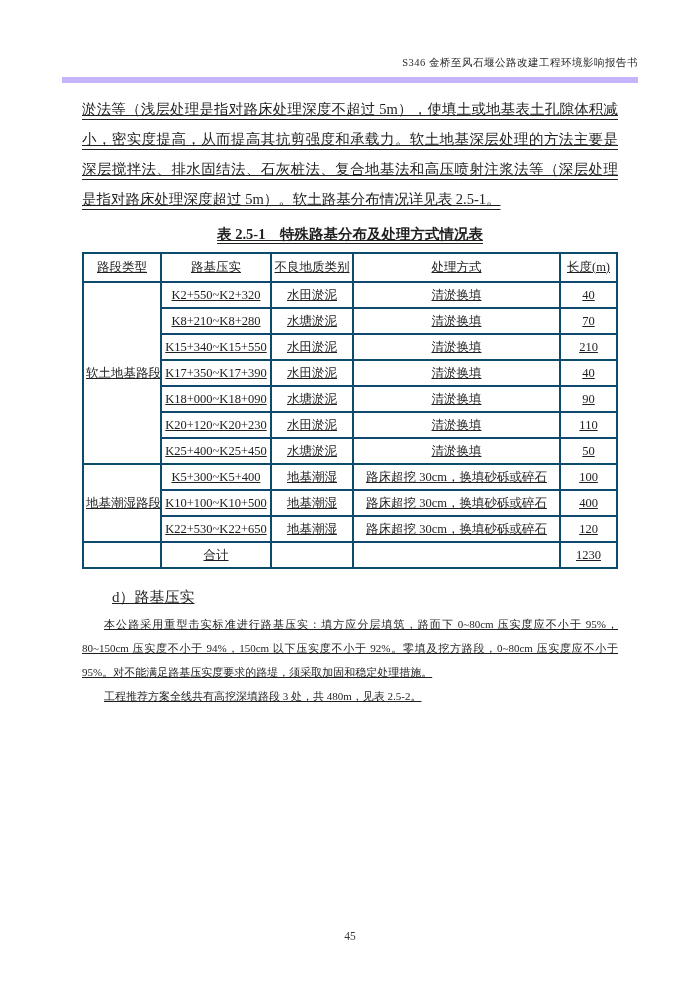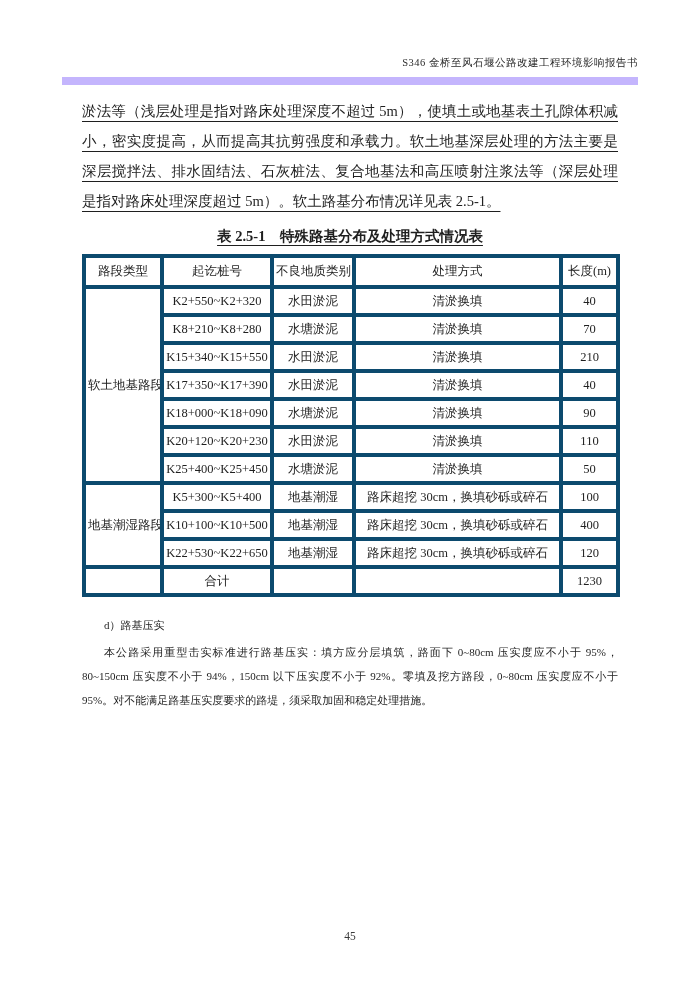--- a/index.html
+++ b/index.html
@@ -12,23 +12,23 @@
     font-family:"Liberation Serif","DejaVu Serif",serif;
     color:#1f1f1f;
     overflow:hidden;
   }
   .header{
     text-align:right;
     font-size:10.5px;
     letter-spacing:0.5px;
     color:#2a2a2a;
     padding-bottom:7px;
-    border-bottom:8px solid #c4b5fd;
-  }
-  .content{margin:8px 20px;}
+    border-bottom:6px solid #c4b5fd;
+  }
+  .content{margin:8px 20px;text-decoration:underline;}
   .intro{
     margin:11px 0 0 0;
     font-size:14.5px;
     line-height:30px;
     text-align:justify;
     text-decoration:underline;
     text-underline-offset:5px;
     text-decoration-thickness:1px;
   }
   .table-title{
@@ -41,34 +41,34 @@
     text-underline-offset:4px;
   }
   table.roadbed{
     margin-top:7px;
     width:100%;
     border-collapse:collapse;
     border:2px solid #2a2a2a;
     table-layout:fixed;
   }
   table.roadbed th, table.roadbed td{
-    border:4px solid #0c4a6e;
+    border:2px solid #0c4a6e;
     font-size:12.5px;
     font-weight:normal;
     text-align:center;
     vertical-align:middle;
     padding:1px 2px;
     height:22px;
     overflow:hidden;
     white-space:nowrap;
   }
   table.roadbed th{height:25px;}
   .section-heading{
     margin:13px 0 0 0;
-    font-size:11px;
+    font-size:15px;
     line-height:30px;
     text-indent:2em;
   }
   .section-body{
     margin:0;
     font-size:11px;
     line-height:24px;
     text-align:justify;
     text-indent:2em;
   }
@@ -100,21 +100,21 @@
       <colgroup>
         <col style="width:78px">
           <col style="width:110px">
           <col style="width:82px">
           <col style="width:207px">
           <col style="width:57px">
       </colgroup>
       <thead>
         <tr>
           <th>路段类型</th>
-          <th>起讫桩号</th>
+          <th>路基压实</th>
           <th>不良地质类别</th>
           <th>处理方式</th>
           <th>长度(m)</th>
         </tr>
       </thead>
       <tbody>
         <tr>
           <td rowspan="7">软土地基路段</td>
           <td>K2+550~K2+320</td>
           <td>水田淤泥</td>
@@ -183,20 +183,21 @@
           <td></td>
           <td>1230</td>
         </tr>
       </tbody>
     </table>
 
     <p class="section-heading">d）路基压实</p>
     <p class="section-body">本公路采用重型击实标准进行路基压实：填方应分层填筑，路面下 0~80cm 压实度应不小于 95%，80~150cm 压实度不小于 94%，150cm 以下压实度不小于 92%。零填及挖方路段，0~80cm 压实度应不小于 95%。对不能满足路基压实度要求的路堤，须采取加固和稳定处理措施。</p>
 
 
+    <p class="section-body">工程推荐方案全线共有高挖深填路段 3 处，共 480m，见表 2.5-2。</p>
 
   </div>
 
   <div class="footer">
     <span>45</span>
   </div>
 
 </div>
 
 </body></html>

